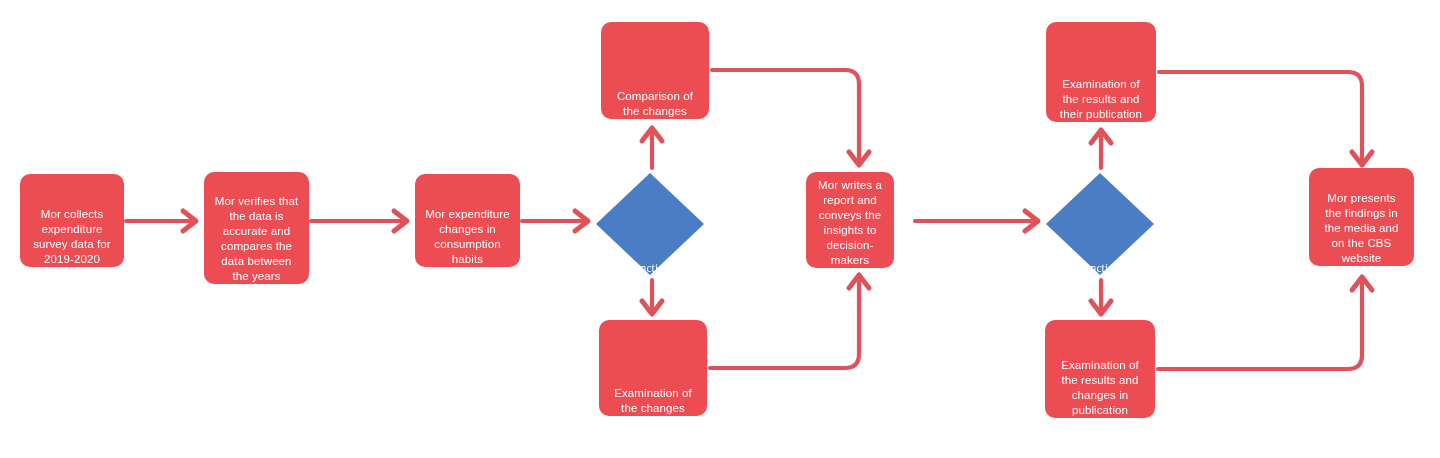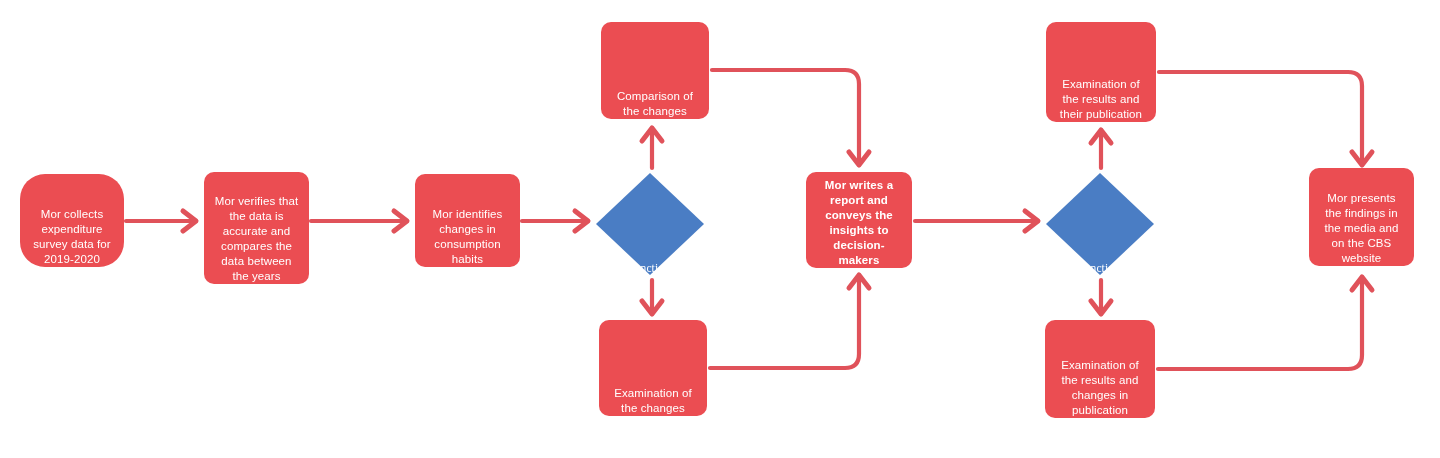--- a/index.html
+++ b/index.html
@@ -127,38 +127,38 @@
       </g>
 
       <g>
         <path d="M 1158 369 L 1348 369 Q 1362 369 1362 355 L 1362 277"></path>
         <path d="M 1352 290 L 1362 277 L 1372 290" stroke-width="5"></path>
       </g>
 
     </g>
   </svg>
 
-  <div class="node process" style="left:20px; top:174px; width:104px; height:93px;border-radius:25px;">
+  <div class="node process" style="left:20px; top:174px; width:104px; height:93px;">
     <span class="label">Mor collects
 expenditure
 survey data for
 2019-2020</span>
   </div>
 
   <div class="node process" style="left:204px; top:172px; width:105px; height:112px;">
     <span class="label">Mor verifies that
 the data is
 accurate and
 compares the
 data between
 the years</span>
   </div>
 
   <div class="node process" style="left:415px; top:174px; width:105px; height:93px;">
-    <span class="label">Mor identifies
+    <span class="label">Mor expenditure
 changes in
 consumption
 habits</span>
   </div>
 
   <div class="node junction" style="left:595px; top:172px; width:110px; height:104px;">
     <span class="diamond-shape">
       <svg viewBox="0 0 110 104" preserveAspectRatio="none">
         <polygon points="55,1 109,52 55,103 1,52" fill="#4A7DC4"></polygon>
       </svg>
@@ -169,21 +169,21 @@
   <div class="node process" style="left:601px; top:22px; width:108px; height:97px;">
     <span class="label">Comparison of
 the changes</span>
   </div>
 
   <div class="node process" style="left:599px; top:320px; width:108px; height:96px;">
     <span class="label">Examination of
 the changes</span>
   </div>
 
-  <div class="node process" style="left:806px; top:172px; width:106px; height:96px;font-weight:bold;">
+  <div class="node process" style="left:806px; top:172px; width:88px; height:96px;">
     <span class="label">Mor writes a
 report and
 conveys the
 insights to
 decision-makers</span>
   </div>
 
   <div class="node junction" style="left:1045px; top:172px; width:110px; height:104px;">
     <span class="diamond-shape">
       <svg viewBox="0 0 110 104" preserveAspectRatio="none">

